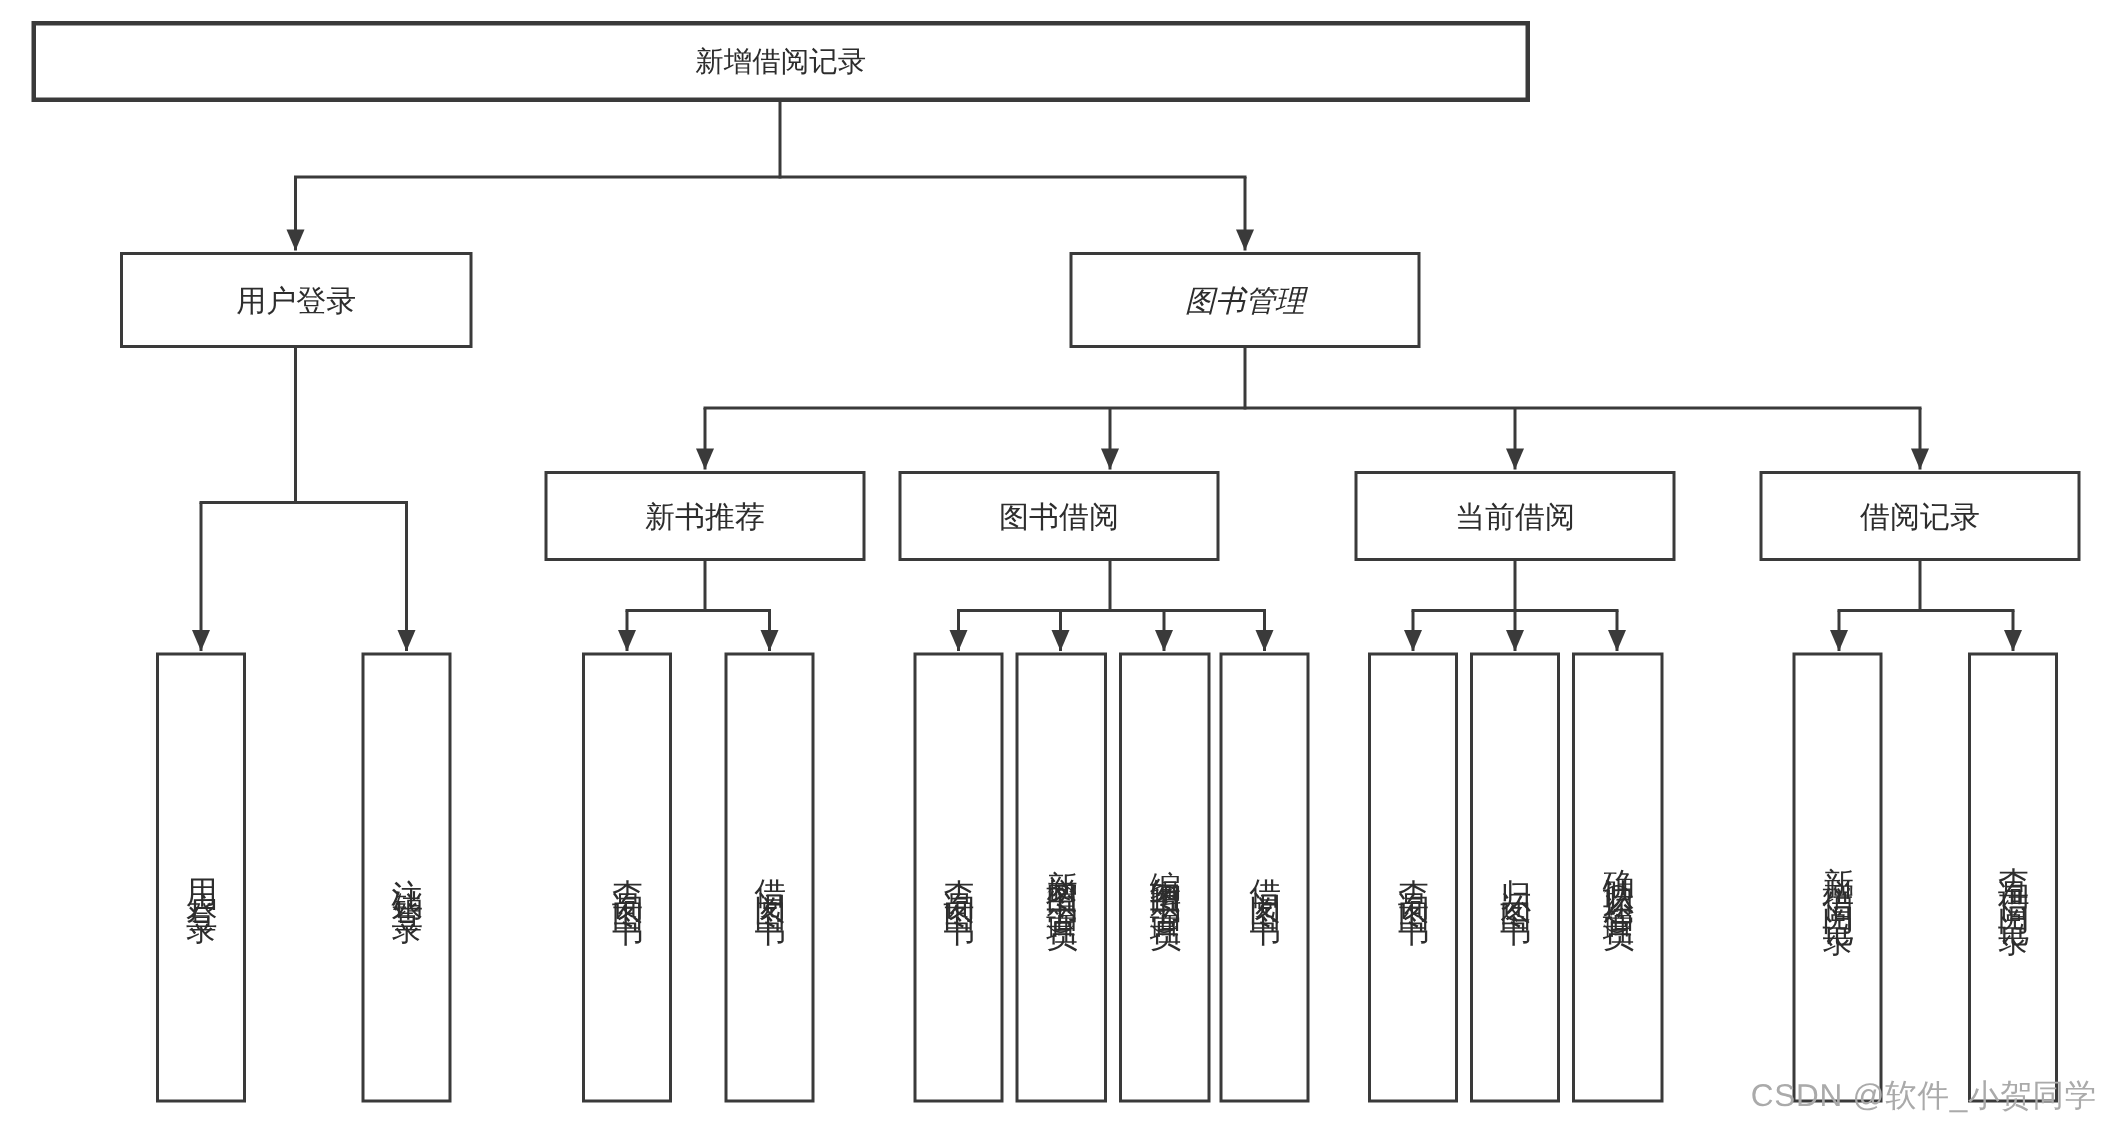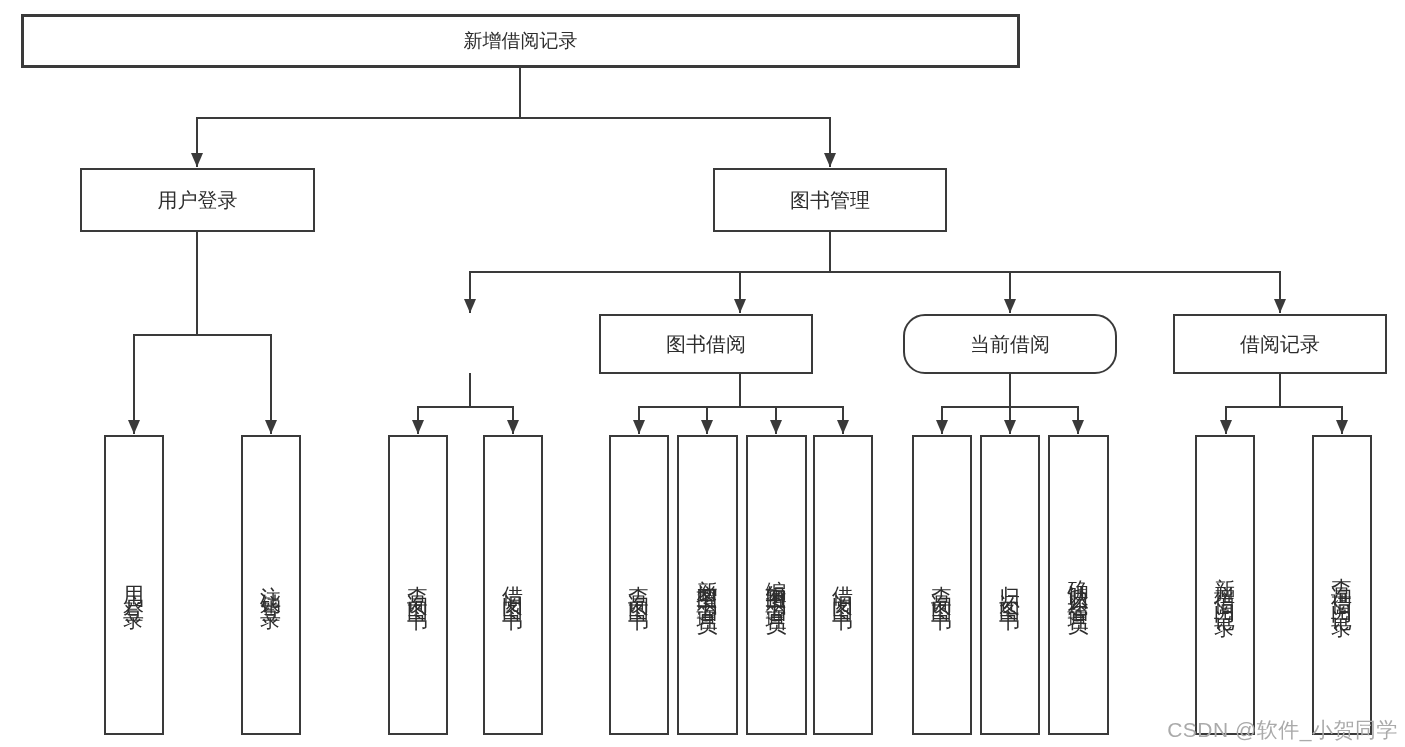--- a/index.html
+++ b/index.html
@@ -88,28 +88,31 @@
     <line x1="1342" y1="407" x2="1342" y2="434" marker-end="url(#arrow)"></line>
   </svg>
 
   <div class="box root" style="left:21px;top:14px;width:999px;height:54px;">
     <span>新增借阅记录</span>
   </div>
 
   <div class="box lvl" style="left:80px;top:168px;width:235px;height:64px;">
     <span>用户登录</span>
   </div>
-  <div class="box lvl" style="left:713px;top:168px;width:234px;height:64px;">
+  <div class="box lvl" style="left:713px;top:168px;width:234px;height:64px;font-style:italic;">
     <span>图书管理</span>
   </div>
 
+  <div class="box lvl" style="left:363px;top:314px;width:214px;height:60px;">
+    <span>新书推荐</span>
+  </div>
   <div class="box lvl" style="left:599px;top:314px;width:214px;height:60px;">
     <span>图书借阅</span>
   </div>
-  <div class="box lvl" style="left:903px;top:314px;width:214px;height:60px;border-radius:22px;">
+  <div class="box lvl" style="left:903px;top:314px;width:214px;height:60px;">
     <span>当前借阅</span>
   </div>
   <div class="box lvl" style="left:1173px;top:314px;width:214px;height:60px;">
     <span>借阅记录</span>
   </div>
 
   <div class="box leaf" style="left:104px;top:435px;width:60px;height:300px;">
     <span class="vtext">用户登录</span>
   </div>
   <div class="box leaf" style="left:241px;top:435px;width:60px;height:300px;">

